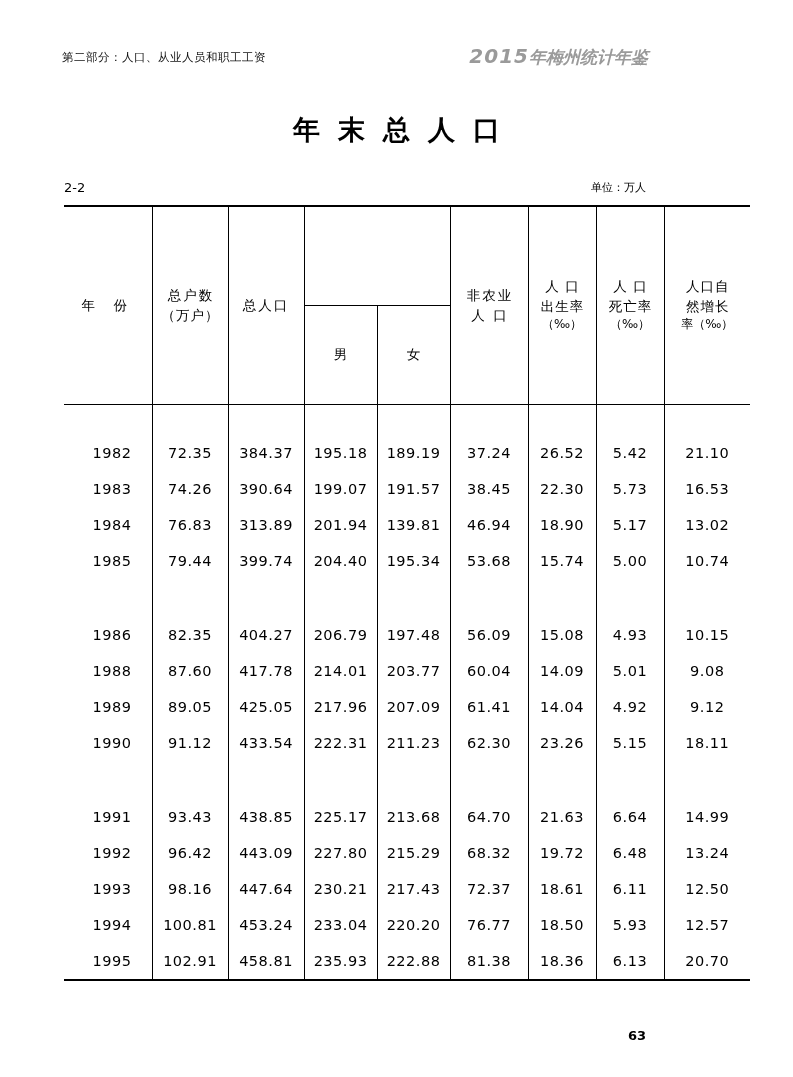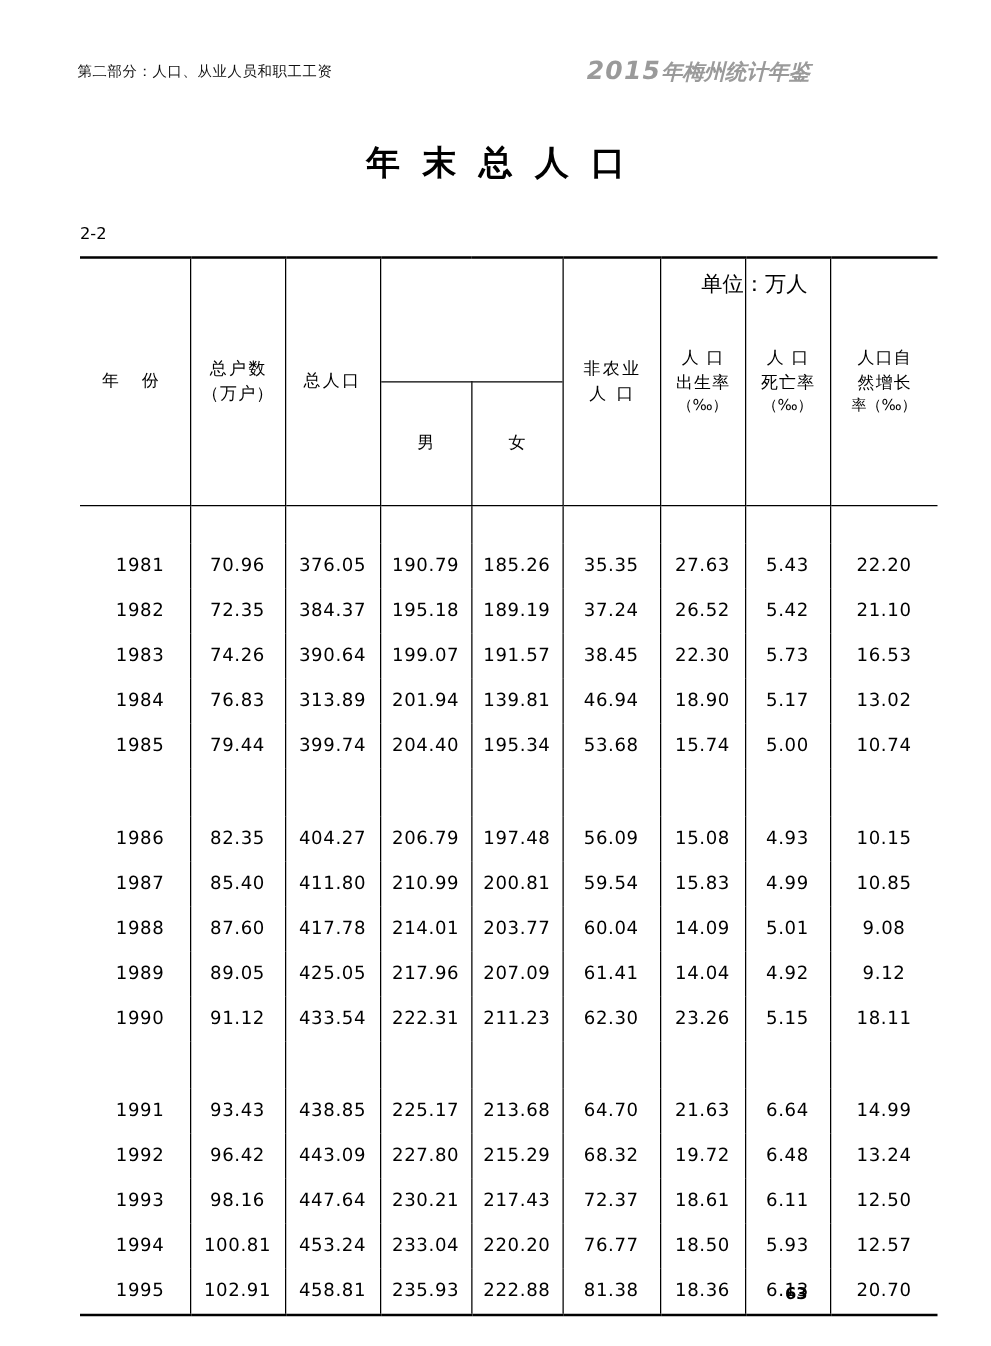--- a/index.html
+++ b/index.html
@@ -88,22 +88,21 @@
     left: 0;
     top: 0;
     font-family: "DejaVu Sans", "Liberation Sans", sans-serif;
     font-size: 13px;
   }
   .subline .unit {
     position: absolute;
     right: 0;
     top: 0;
     font-family: "DejaVu Sans", "Liberation Sans", sans-serif;
-    font-size: 17px;
-    margin-top: 36px;
+    font-size: 11px;
   }
 
   
   .table-wrap {
     position: absolute;
     top: 205px;
     left: 64px;
     width: 666px;
   }
   table.data {
@@ -273,31 +272,20 @@
         <td class="vline"></td>
         <td class="vline"></td>
         <td class="vline"></td>
         <td class="vline"></td>
         <td class="vline"></td>
       </tr>
 
       </tbody>
         <tbody id="rows-body">
           <tr class="body-row">
-            <td class="year-cell">1981</td>
-            <td class="vline">70.96</td>
-            <td class="vline">376.05</td>
-            <td class="vline">190.79</td>
-            <td class="vline">185.26</td>
-            <td class="vline">35.35</td>
-            <td class="vline">27.63</td>
-            <td class="vline">5.43</td>
-            <td class="vline">22.20</td>
-          </tr>
-          <tr class="body-row">
             <td class="year-cell">1982</td>
             <td class="vline">72.35</td>
             <td class="vline">384.37</td>
             <td class="vline">195.18</td>
             <td class="vline">189.19</td>
             <td class="vline">37.24</td>
             <td class="vline">26.52</td>
             <td class="vline">5.42</td>
             <td class="vline">21.10</td>
           </tr>
@@ -350,31 +338,20 @@
             <td class="vline">82.35</td>
             <td class="vline">404.27</td>
             <td class="vline">206.79</td>
             <td class="vline">197.48</td>
             <td class="vline">56.09</td>
             <td class="vline">15.08</td>
             <td class="vline">4.93</td>
             <td class="vline">10.15</td>
           </tr>
           <tr class="body-row">
-            <td class="year-cell">1987</td>
-            <td class="vline">85.40</td>
-            <td class="vline">411.80</td>
-            <td class="vline">210.99</td>
-            <td class="vline">200.81</td>
-            <td class="vline">59.54</td>
-            <td class="vline">15.83</td>
-            <td class="vline">4.99</td>
-            <td class="vline">10.85</td>
-          </tr>
-          <tr class="body-row">
             <td class="year-cell">1988</td>
             <td class="vline">87.60</td>
             <td class="vline">417.78</td>
             <td class="vline">214.01</td>
             <td class="vline">203.77</td>
             <td class="vline">60.04</td>
             <td class="vline">14.09</td>
             <td class="vline">5.01</td>
             <td class="vline">9.08</td>
           </tr>

